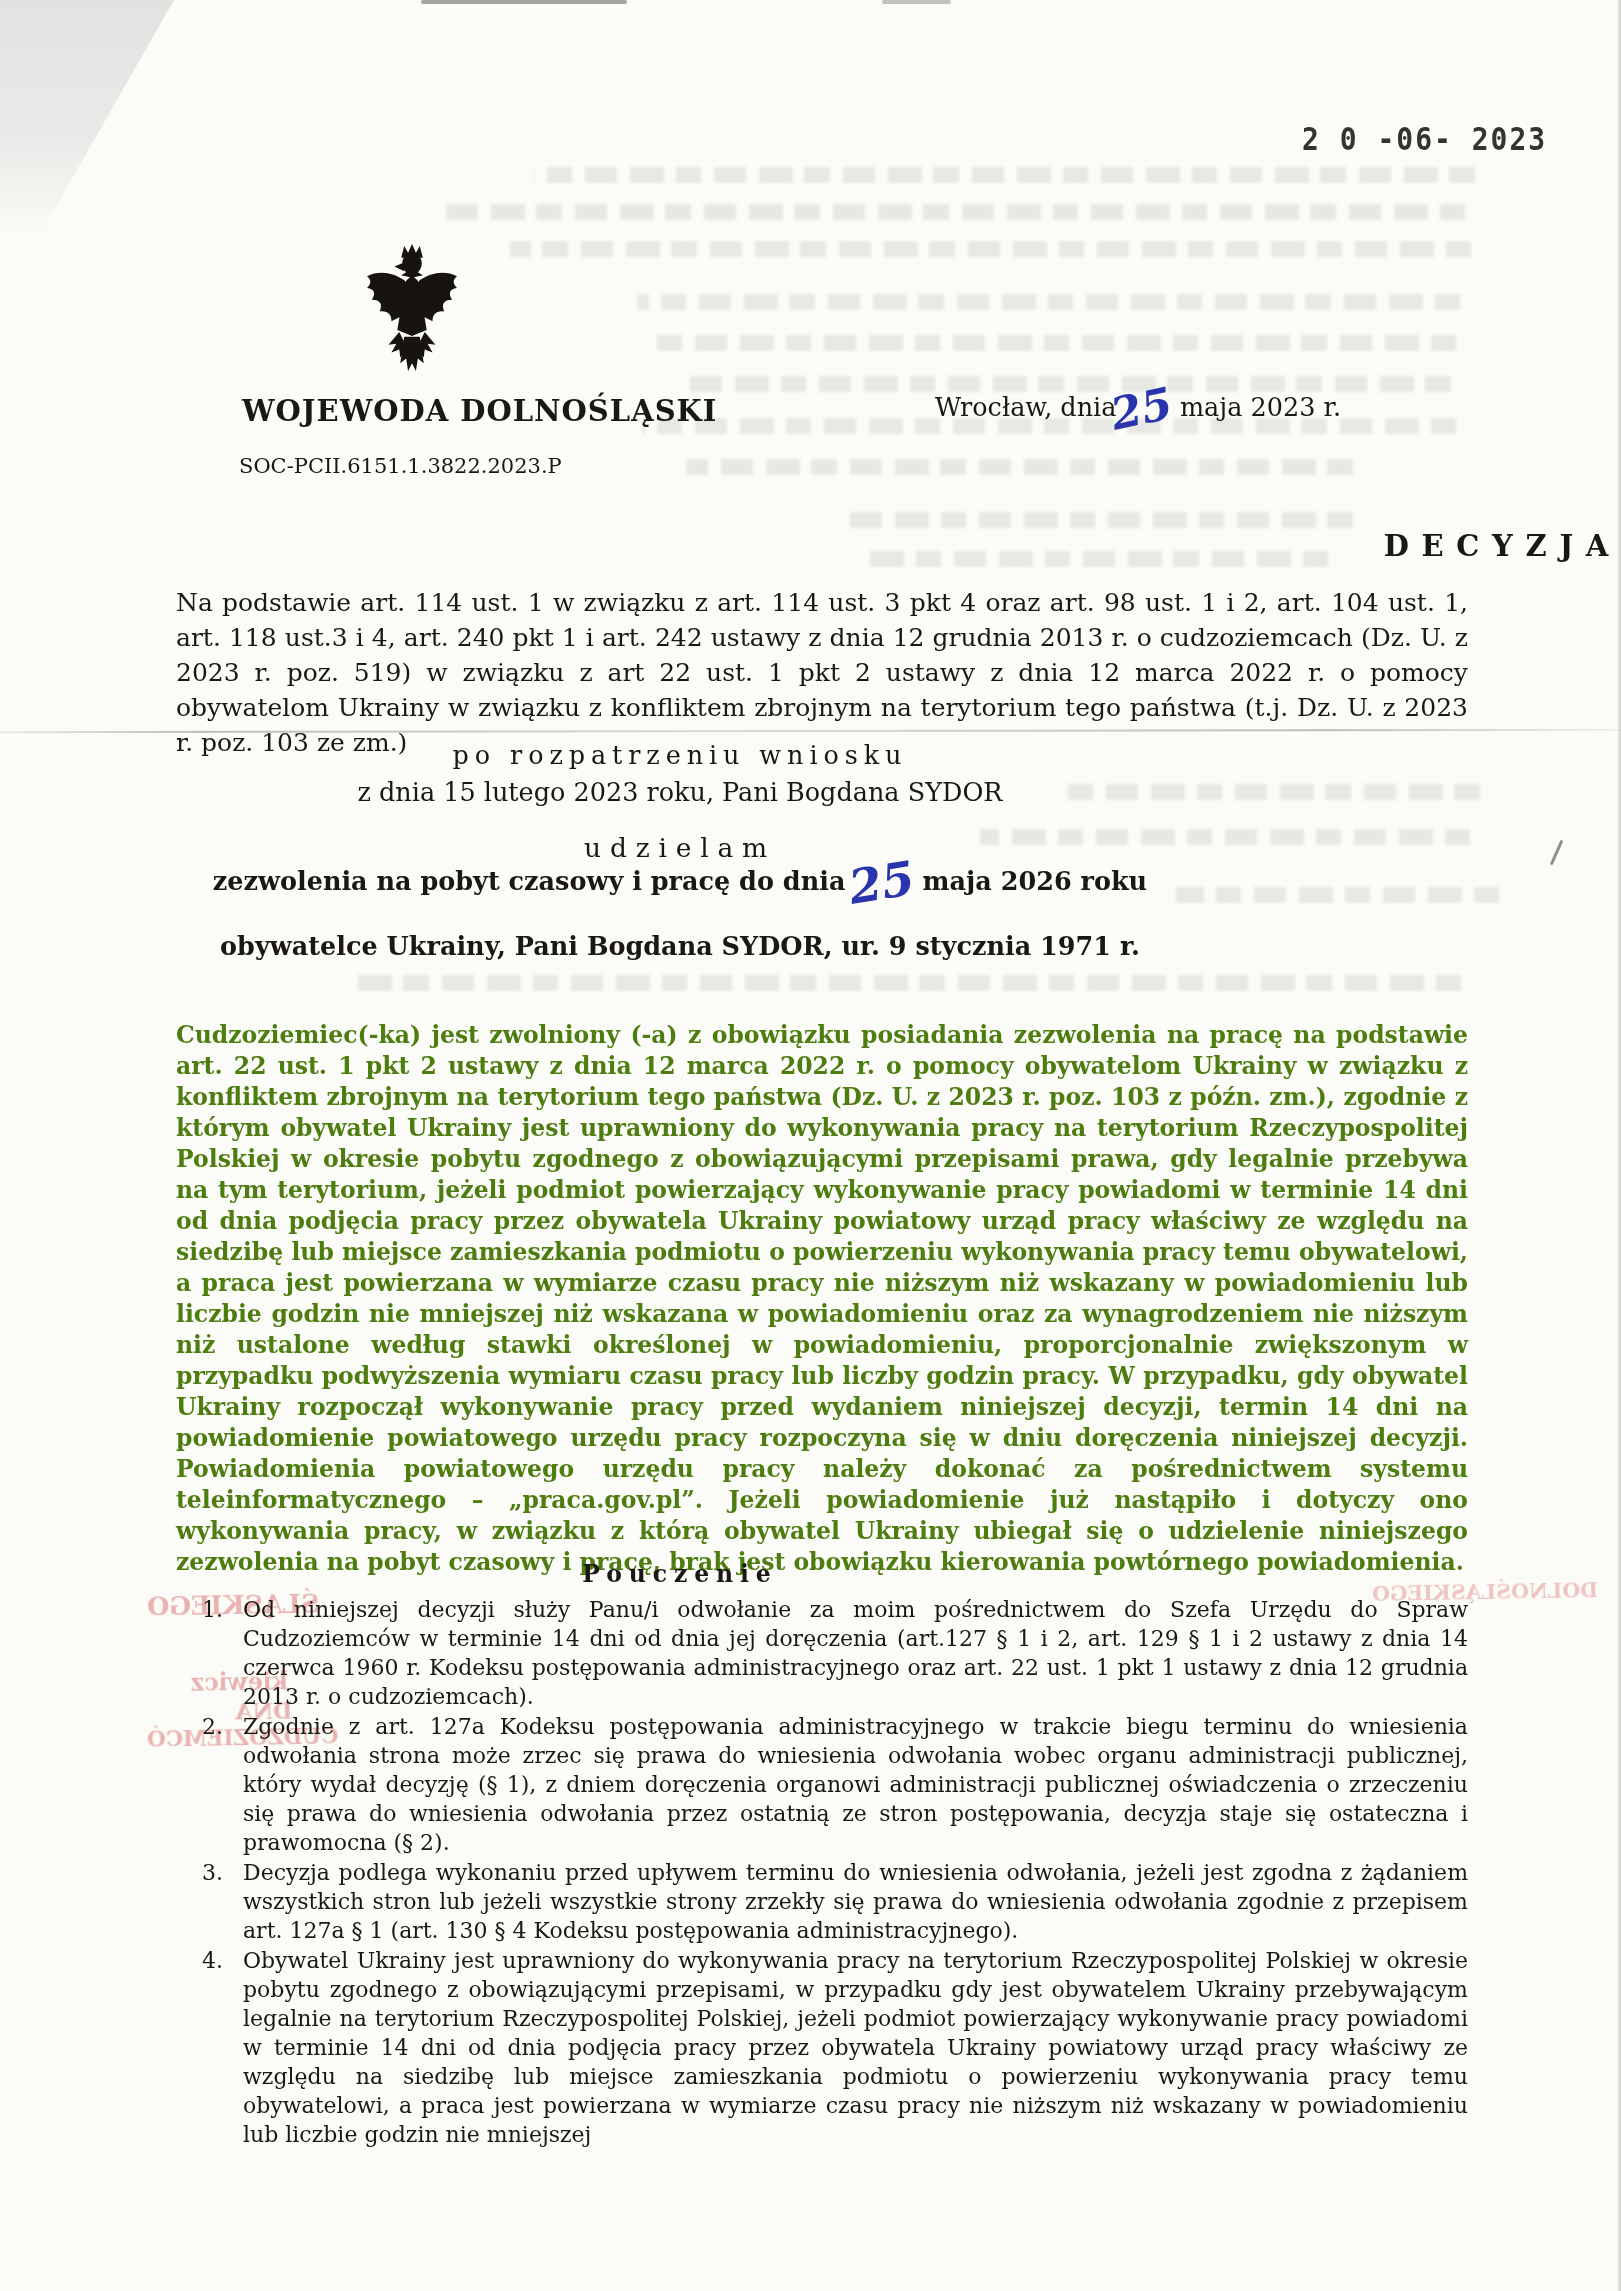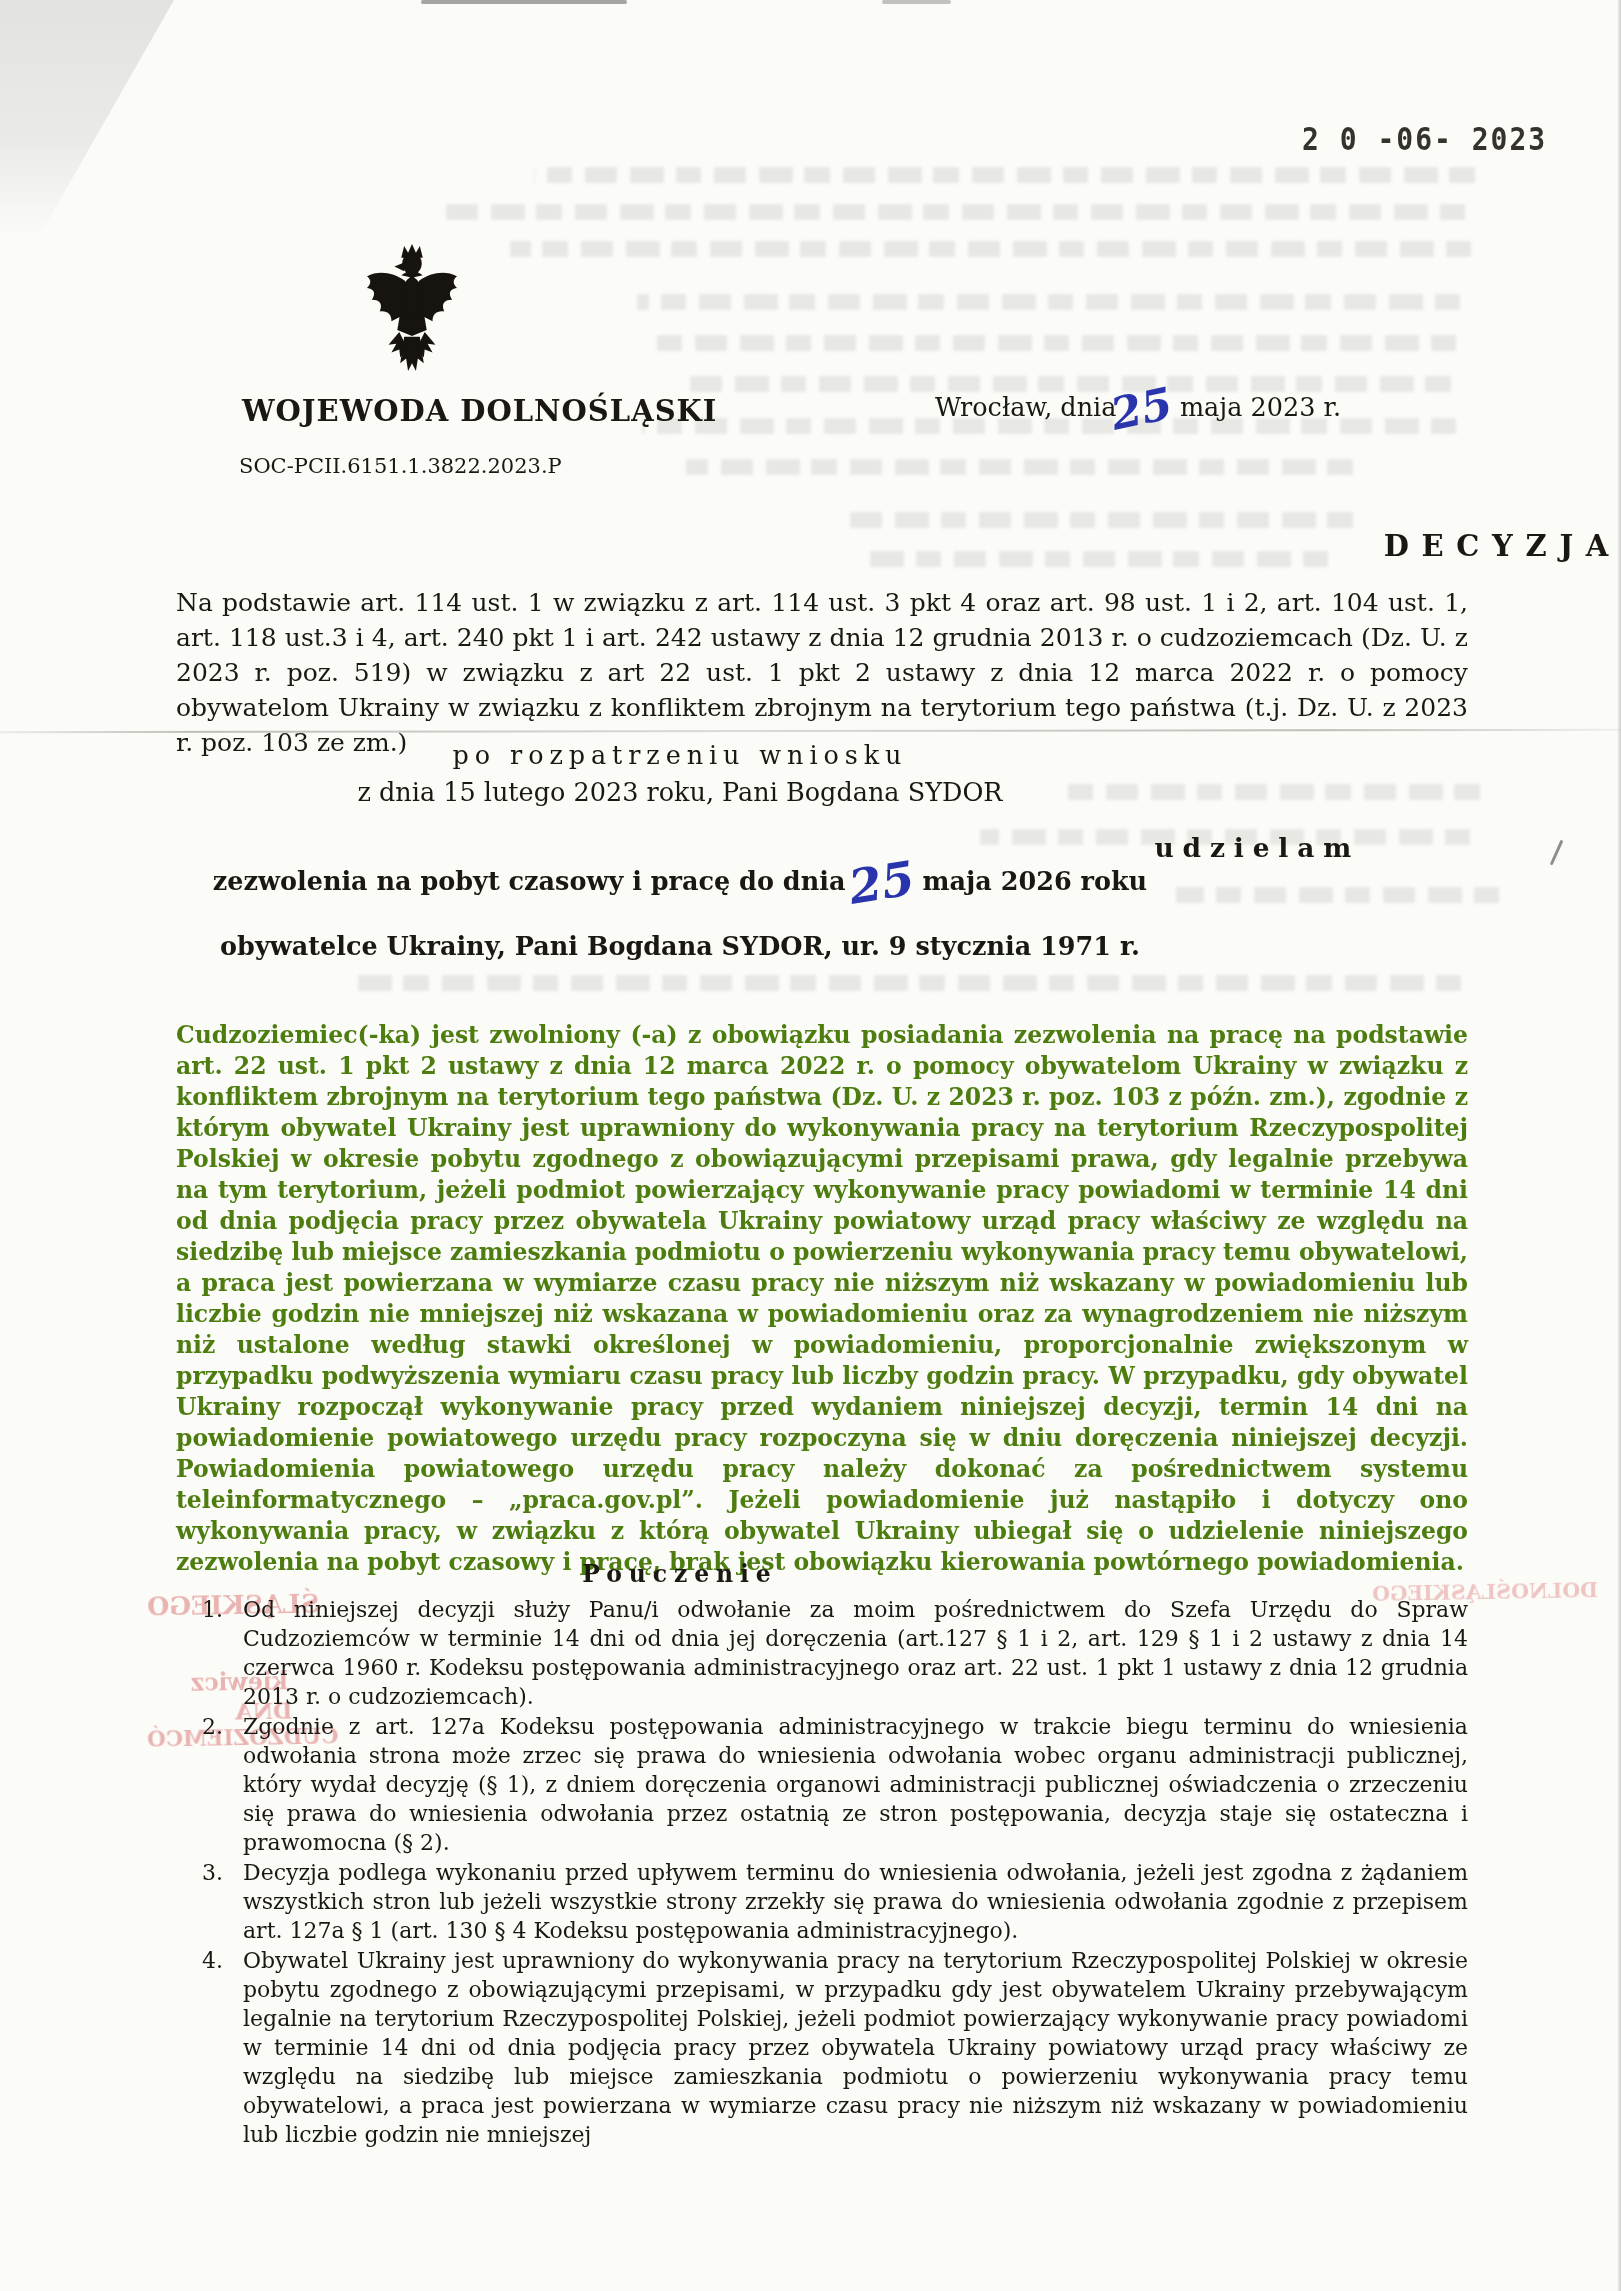--- a/index.html
+++ b/index.html
@@ -68,21 +68,21 @@
   .authority { left:242px; top:394px; font-size:29px; font-weight:bold; letter-spacing:1px; white-space:nowrap; }
   .place-date { left:935px; top:392px; font-size:25.5px; white-space:nowrap; }
   .case-number { left:239px; top:454px; font-size:21px; white-space:nowrap; }
 
   
   .doc-title { left:0; top:529px; width:1621px; text-align:right; font-size:29px; font-weight:bold; letter-spacing:12.7px; }
   .legal-basis { left:176px; top:585px; width:1292px; font-size:25px; line-height:35px; text-align:justify; }
   .center-line { left:0; width:1360px; text-align:center; }
   .consideration { top:740px; font-size:25.5px; letter-spacing:5.9px; }
   .application { top:777px; font-size:25.5px; }
-  .grant-verb { top:832px; font-size:26.5px; font-weight:bold; letter-spacing:8.8px;text-align:right; }
+  .grant-verb { top:832px; font-size:26.5px; font-weight:normal; letter-spacing:8.8px; }
   .grant-line { top:866px; font-size:25.5px; font-weight:bold; }
   .beneficiary { top:931px; font-size:25.5px; font-weight:bold; }
   .exemption { left:176px; top:1020px; width:1292px; font-size:23.5px; font-weight:bold; line-height:31px; text-align:justify; color:#4d7c0f; }
 
   
   .pz-heading { top:1560px; font-size:23.5px; font-weight:bold; letter-spacing:6.9px; }
   .pz-list { left:202px; top:1595px; width:1266px; font-size:22px; line-height:29px; }
   .pz-item { display:flex; margin-bottom:1px; }
   .pz-num { flex:none; width:41px; }
   .pz-text { flex:1; text-align:justify; }

